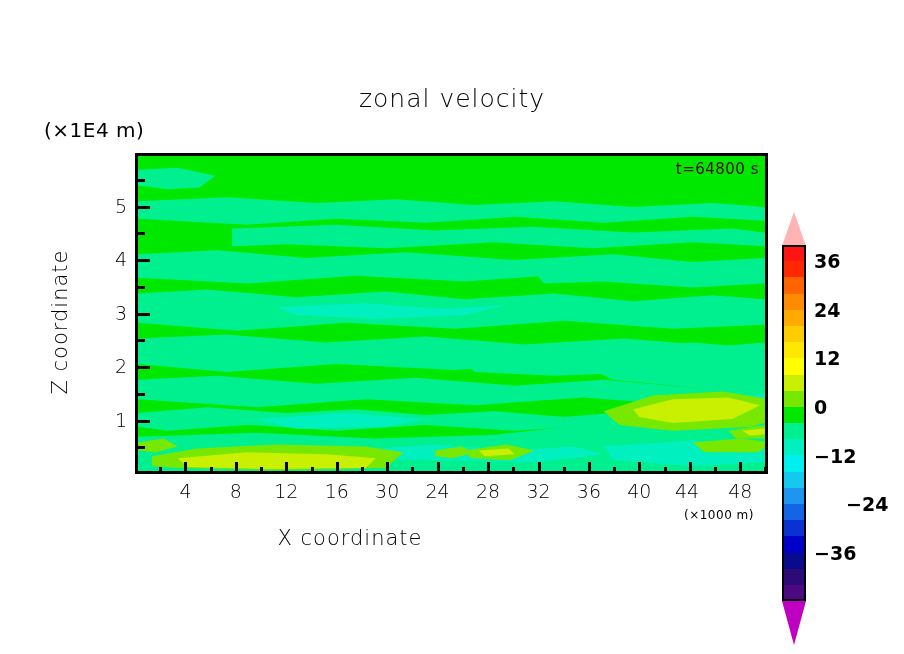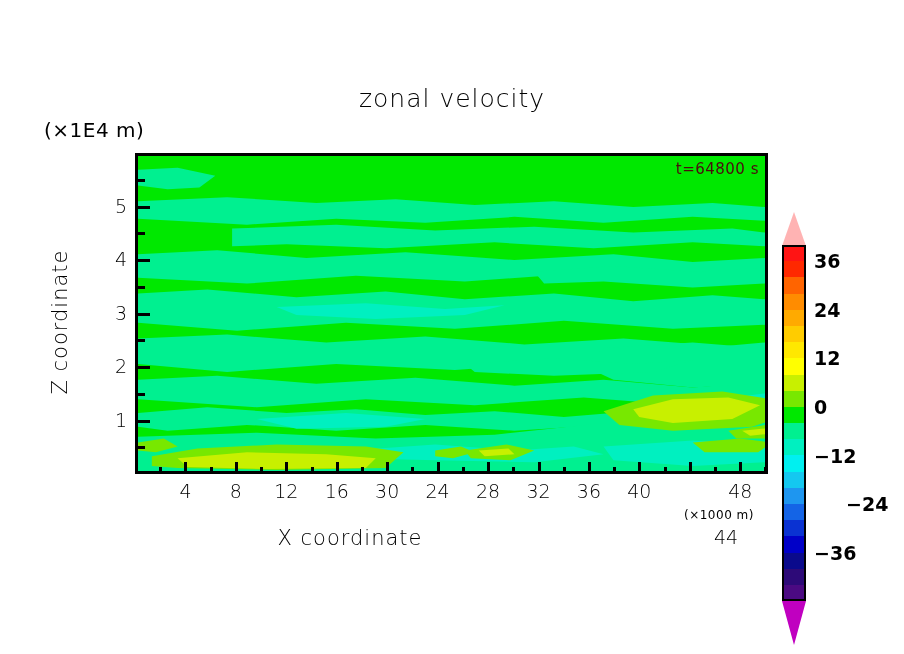--- a/index.html
+++ b/index.html
@@ -163,21 +163,21 @@
       <div class="xlab" style="left: 185.438px;">4</div>
       <div class="xlab" style="left: 235.876px;">8</div>
       <div class="xlab" style="left: 286.315px;">12</div>
       <div class="xlab" style="left: 336.753px;">16</div>
       <div class="xlab" style="left: 387.191px;">30</div>
       <div class="xlab" style="left: 437.629px;">24</div>
       <div class="xlab" style="left: 488.068px;">28</div>
       <div class="xlab" style="left: 538.506px;">32</div>
       <div class="xlab" style="left: 588.944px;">36</div>
       <div class="xlab" style="left: 639.382px;">40</div>
-      <div class="xlab" style="left: 726px; margin-top: 46px;">44</div>
+      <div class="xlab" style="left: 687px;">44</div>
       <div class="xlab" style="left: 740.259px;">48</div>
     </div>
   <div id="labels-y">
       <div class="ylab" style="left: 87px; top: 408.5px;">1</div>
       <div class="ylab" style="left: 87px; top: 355px;">2</div>
       <div class="ylab" style="left: 87px; top: 301.5px;">3</div>
       <div class="ylab" style="left: 87px; top: 248px;">4</div>
       <div class="ylab" style="left: 87px; top: 194.5px;">5</div>
     </div>
 

